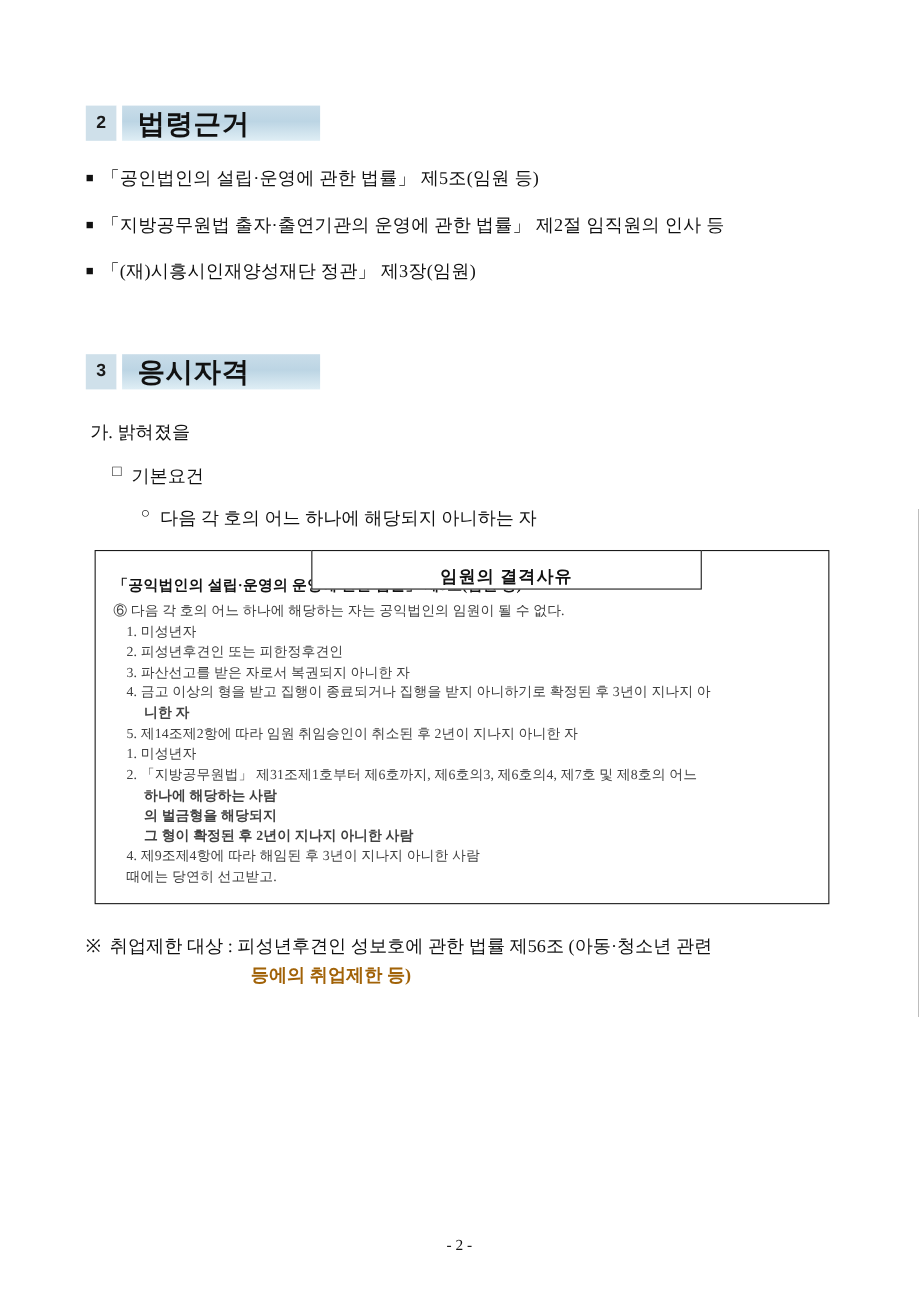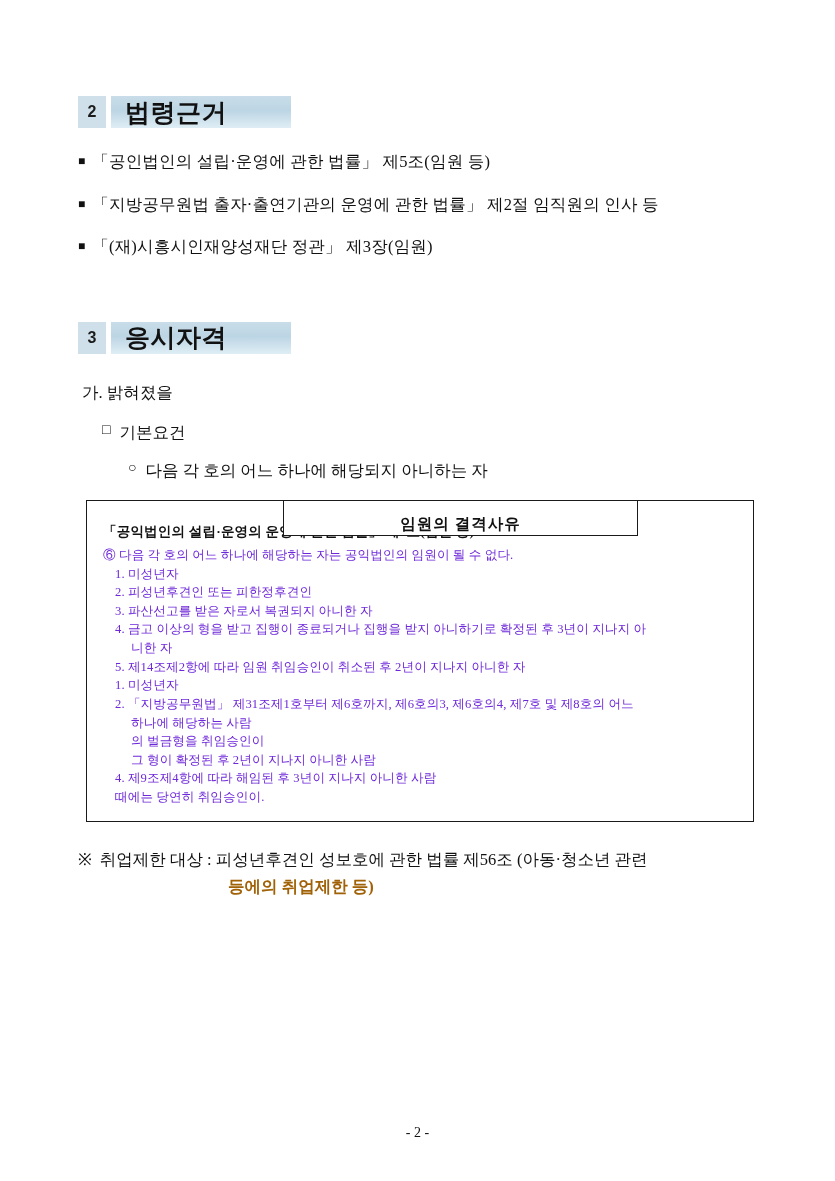--- a/index.html
+++ b/index.html
@@ -154,27 +154,27 @@
   .law-head {
     font-weight: bold;
     font-size: 13.5px;
     color: #111;
     margin-bottom: 5px;
     letter-spacing: 0.2px;
   }
   .law-head.second { margin-top: 16px; }
   .law-line {
     font-size: 12.6px;
-    color: #6d28d9;
+    color: #404040;
     line-height: 1.48;
     letter-spacing: 0.1px;
   }
   .ind0 { padding-left: 0px; }
   .ind1 { padding-left: 12px; }
-  .ind2 { padding-left: 28px; }
+  .ind2 { padding-left: 28px; font-weight: bold; }
 
   
   .note {
     margin-top: 26px;
     font-size: 16.5px;
     color: #111;
     line-height: 1.5;
     display: flex;
     align-items: flex-start;
   }
@@ -259,24 +259,24 @@
         <div class="law-line ind1">1. 미성년자</div>
         <div class="law-line ind1">2. 피성년후견인 또는 피한정후견인</div>
         <div class="law-line ind1">3. 파산선고를 받은 자로서 복권되지 아니한 자</div>
         <div class="law-line ind1">4. 금고 이상의 형을 받고 집행이 종료되거나 집행을 받지 아니하기로 확정된 후 3년이 지나지 아</div>
         <div class="law-line ind2">니한 자</div>
         <div class="law-line ind1">5. 제14조제2항에 따라 임원 취임승인이 취소된 후 2년이 지나지 아니한 자</div>
 
         <div class="law-line ind1">1. 미성년자</div>
         <div class="law-line ind1">2.  「지방공무원법」  제31조제1호부터 제6호까지, 제6호의3, 제6호의4, 제7호 및 제8호의 어느</div>
         <div class="law-line ind2">하나에 해당하는 사람</div>
-        <div class="law-line ind2">의 벌금형을 취임승인이</div>
+        <div class="law-line ind2">의 벌금형을 해당되지</div>
         <div class="law-line ind2">그 형이 확정된 후 2년이 지나지 아니한 사람</div>
         <div class="law-line ind1">4. 제9조제4항에 따라 해임된 후 3년이 지나지 아니한 사람</div>
-        <div class="law-line ind1">때에는 당연히 취임승인이.</div>
+        <div class="law-line ind1">때에는 당연히 선고받고.</div>
 
       </div>
     </div>
 
     <div class="note">
       <span class="mk">※</span>
       <span>취업제한  대상 : 피성년후견인  성보호에  관한 법률 제56조 (아동·청소년 관련</span>
     </div>
     <div class="note-second">등에의  취업제한  등)</div>
 

